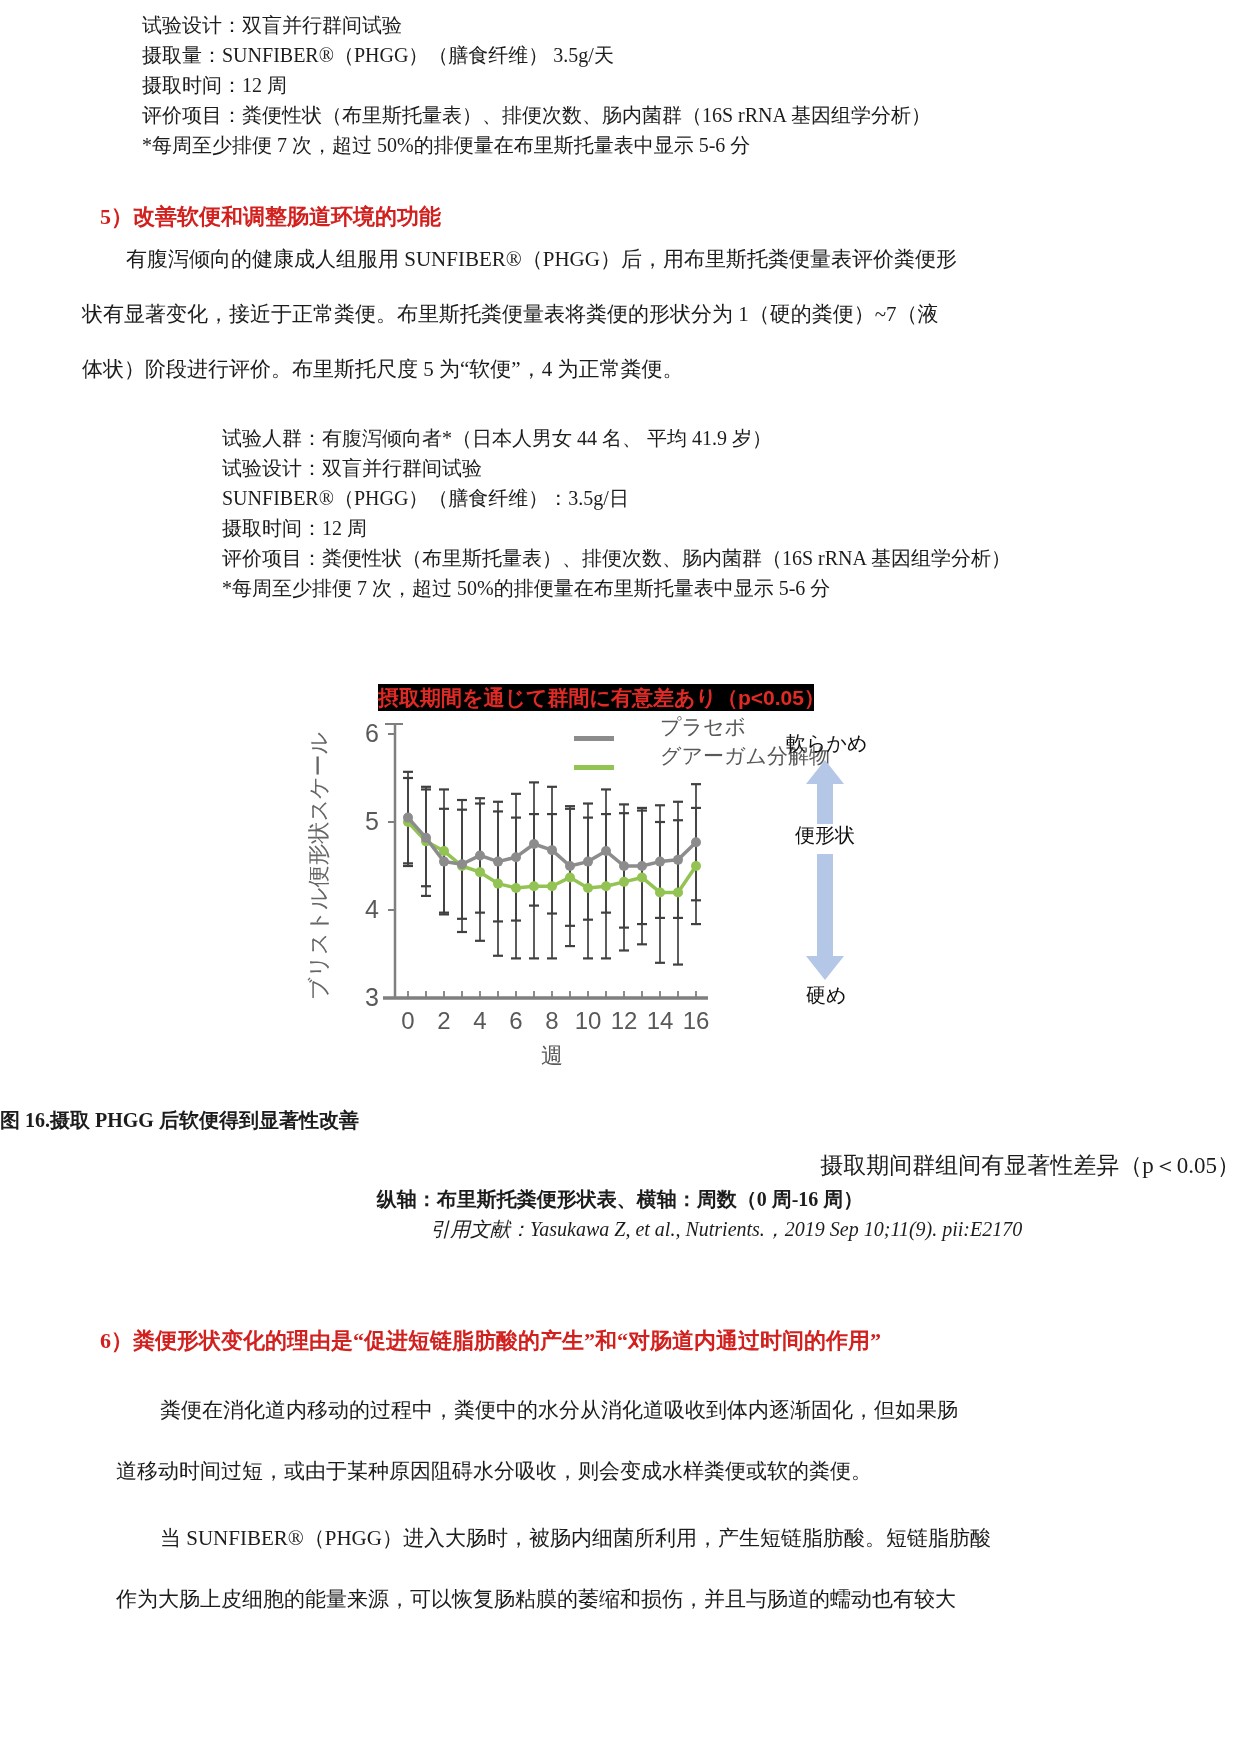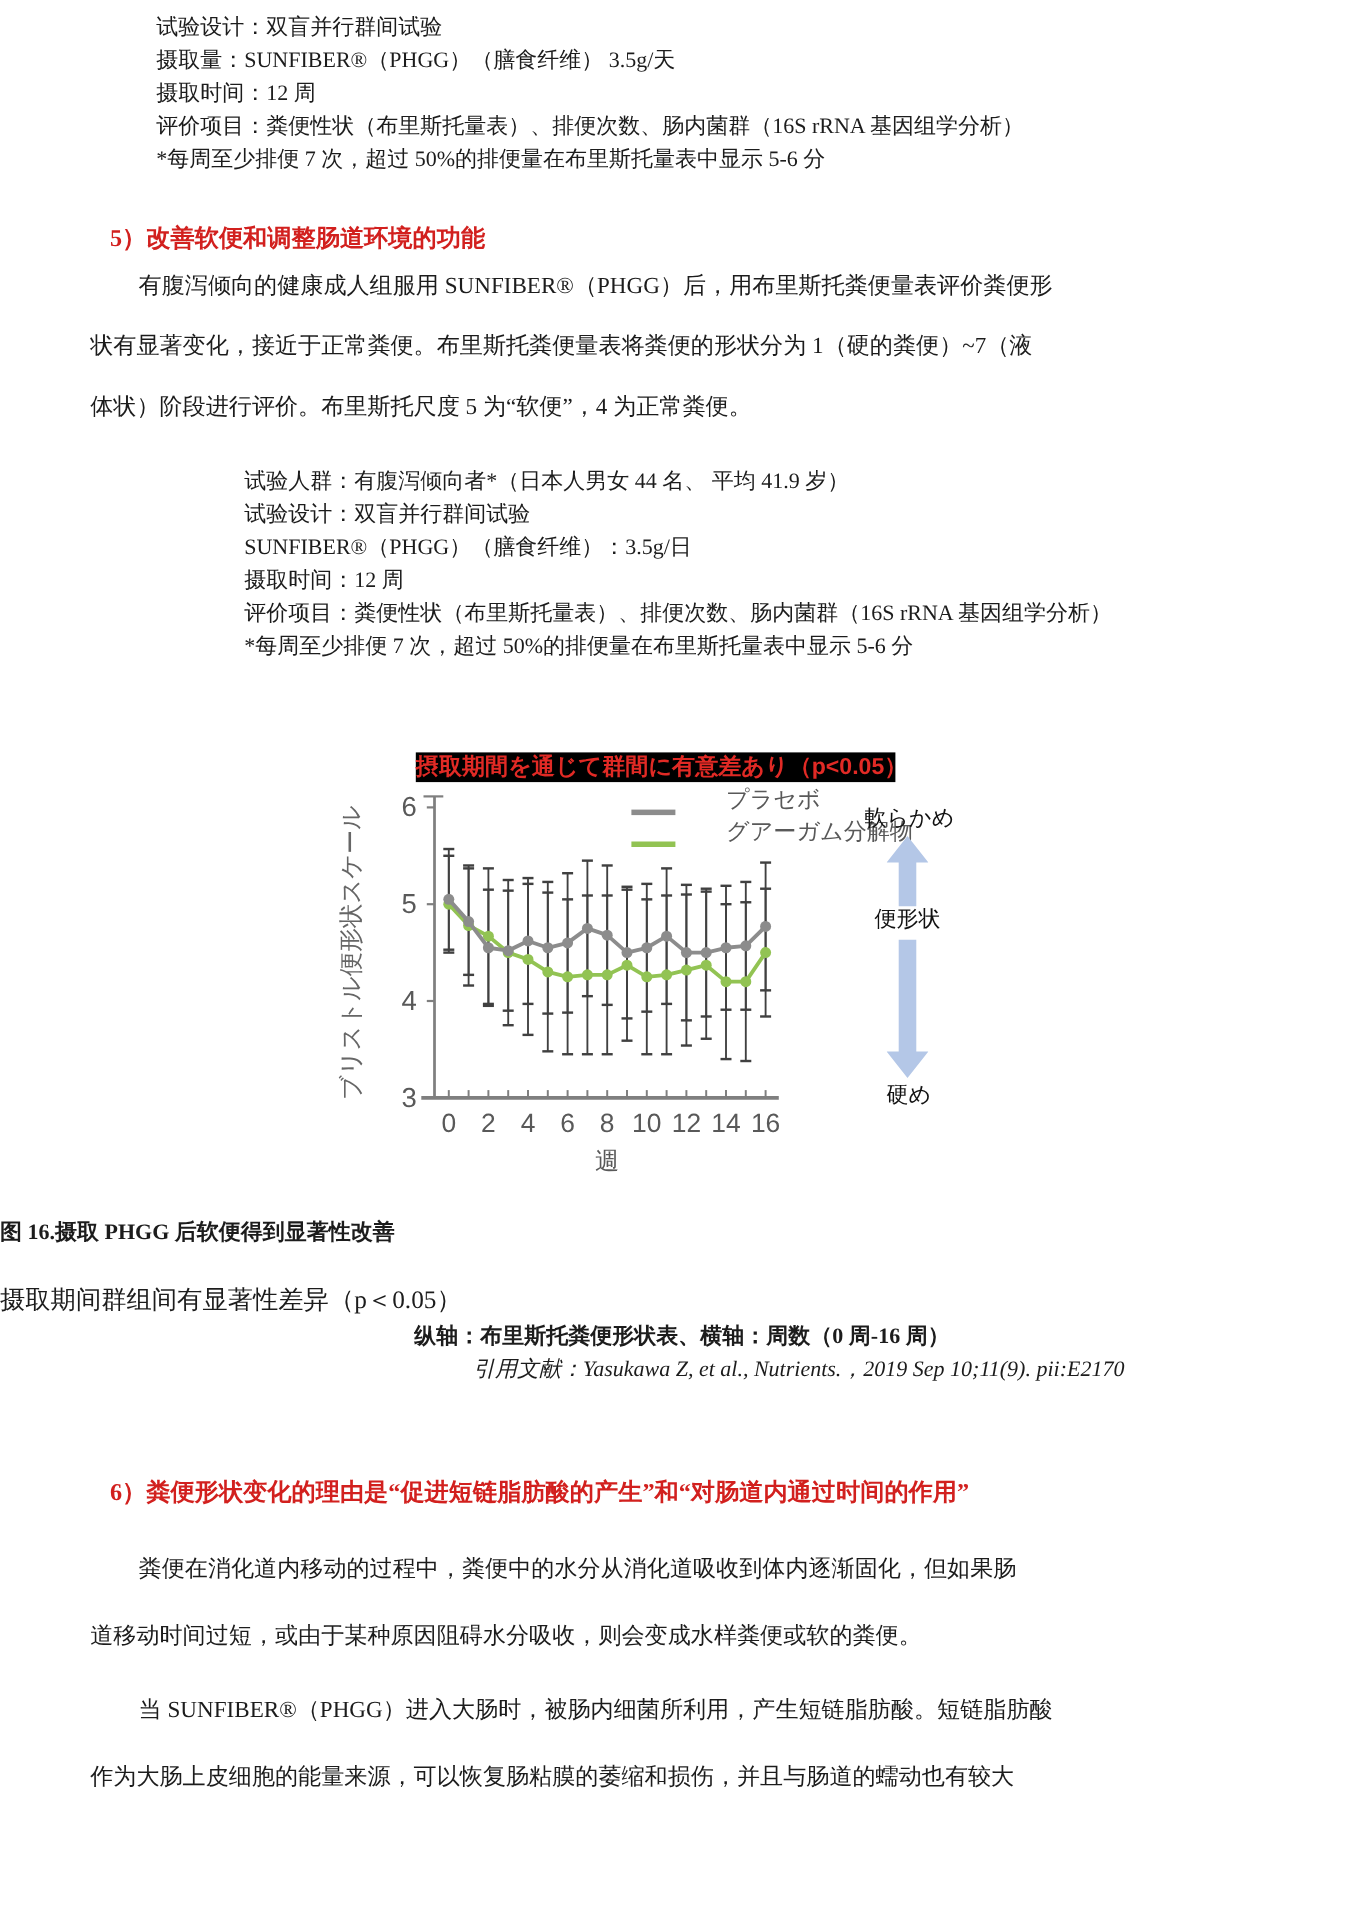--- a/index.html
+++ b/index.html
@@ -14,21 +14,21 @@
   .study-block1 .ln{line-height:30px;white-space:nowrap;}
   .cite1{margin-left:400px;font-style:italic;font-size:20px;line-height:30px;white-space:nowrap;}
   
   .sec-heading{font-weight:bold;font-size:22px;line-height:30px;white-space:nowrap;}
   .h5{margin:42px 0 0 100px;}
   .h6{margin:82px 0 0 100px;}
   
   .para{margin-left:82px;font-size:21px;}
   .para .ln{line-height:55px;white-space:nowrap;}
   .para .indent{padding-left:44px;}
-  .p6 .ln{line-height:61px;}
+  .p6 .ln{line-height:61px;margin-left:34px;}
   .p6a{margin-top:24px;}
   .p6b{margin-top:6px;}
   
   .study-block2{margin:26px 0 0 222px;font-size:20px;}
   .study-block2 .ln{line-height:30px;white-space:nowrap;}
   
   .figure{position:relative;width:1240px;height:390px;margin-top:79px;}
   .chart-title{
     position:absolute;left:378px;top:2px;width:436px;text-align:center;
     font-family:"Liberation Sans","DejaVu Sans",sans-serif;
@@ -42,21 +42,21 @@
   .chart-svg{position:absolute;left:290px;top:7px;}
   .annot{position:absolute;font-size:20px;color:#111;white-space:nowrap;
          font-family:"Liberation Sans",sans-serif;}
   .an-soft{left:786px;top:48px;}
   .an-form{left:795px;top:140px;}
   .an-hard{left:806px;top:300px;}
   .arrow-up{position:absolute;left:806px;top:78px;}
   .arrow-down{position:absolute;left:806px;top:172px;}
   
   .fig-caption{margin-top:33px;text-align:left;font-weight:bold;font-size:20px;line-height:30px;}
-  .sig-note{margin-top:30px;text-align:left;font-size:23px;line-height:34px;}
+  .sig-note{margin-top:14px;text-align:right;font-size:23px;line-height:34px;}
   .legend-note{margin-top:18px;text-align:center;font-weight:bold;font-size:20px;line-height:30px;}
   .axis-note{margin-top:1px;text-align:center;font-weight:bold;font-size:20px;line-height:30px;}
   .cite2{margin-left:430px;font-style:italic;font-size:20px;line-height:30px;white-space:nowrap;}
 </style>
 </head>
 <body>
 
 <div class="page">
 
   <div class="study-block1">

